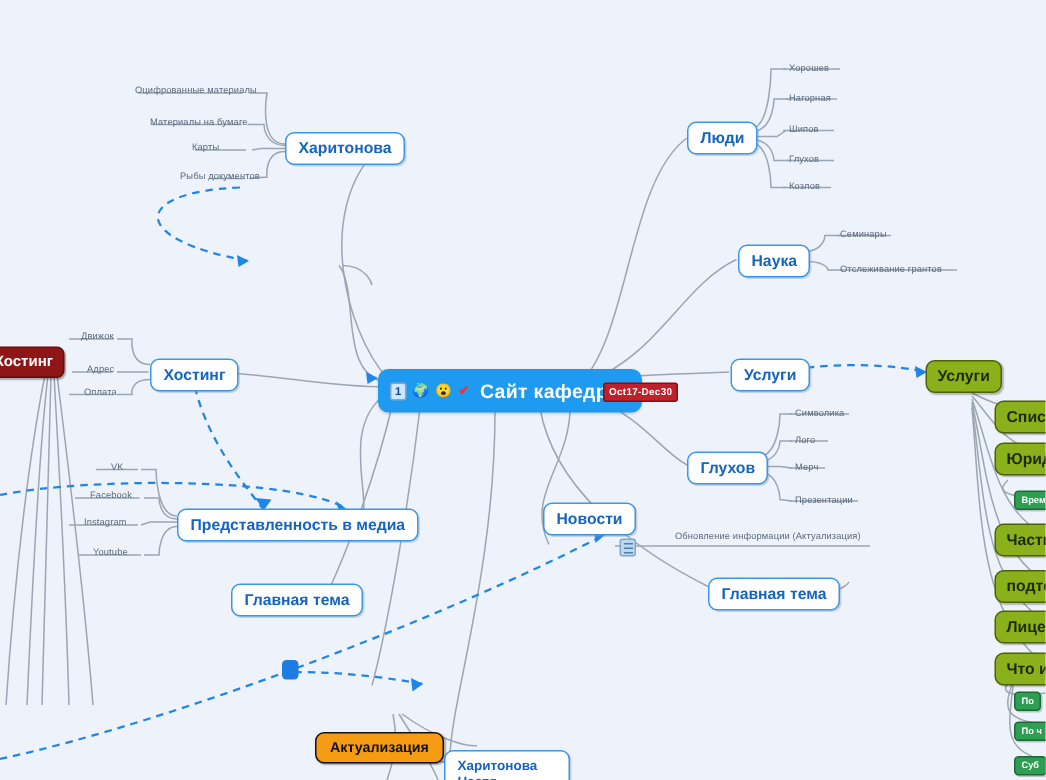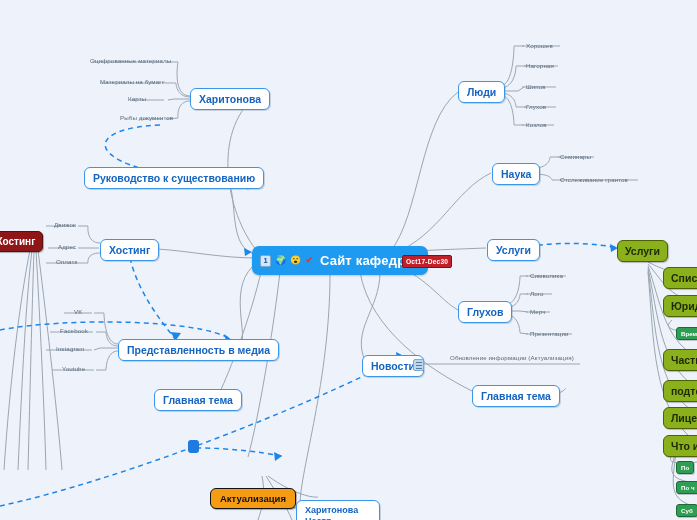--- a/index.html
+++ b/index.html
@@ -234,21 +234,20 @@
     <span class="rtext">Сайт кафедры</span>
   </div>
   <div class="node n-datebadge" style="left:402px;top:255px;">Oct17-Dec30</div>
 
   <div class="node n-main" style="left:190px;top:88px;">Харитонова</div>
   <div class="node n-leaf" style="left:88px;top:56px;">Оцифрованные материалы</div>
   <div class="node n-leaf" style="left:98px;top:77px;">Материалы на бумаге</div>
   <div class="node n-leaf" style="left:126px;top:94px;">Карты</div>
   <div class="node n-leaf" style="left:118px;top:113px;">Рыбы документов</div>
 
-  <div class="node n-main" style="left:84px;top:167px;">Руководство к существованию</div>
 
   <div class="node n-main" style="left:100px;top:239px;">Хостинг</div>
   <div class="node n-leaf" style="left:52px;top:220px;">Движок</div>
   <div class="node n-leaf" style="left:56px;top:242px;">Адрес</div>
   <div class="node n-leaf" style="left:54px;top:257px;">Оплата</div>
 
   <div class="node n-main" style="left:118px;top:339px;">Представленность в медиа</div>
   <div class="node n-leaf" style="left:72px;top:307px;">VK</div>
   <div class="node n-leaf" style="left:58px;top:326px;">Facebook</div>
   <div class="node n-leaf" style="left:54px;top:344px;">Instagram</div>
@@ -273,21 +272,21 @@
   <div class="node n-leaf" style="left:558px;top:175px;">Отслеживание грантов</div>
 
   <div class="node n-main" style="left:487px;top:239px;">Услуги</div>
 
   <div class="node n-main" style="left:458px;top:301px;">Глухов</div>
   <div class="node n-leaf" style="left:528px;top:271px;">Символика</div>
   <div class="node n-leaf" style="left:528px;top:289px;">Лого</div>
   <div class="node n-leaf" style="left:528px;top:307px;">Мерч</div>
   <div class="node n-leaf" style="left:528px;top:329px;">Презентации</div>
 
-  <div class="node n-main" style="left:362px;top:355px;">Новости</div>
+  <div class="node n-main" style="left:362px;top:335px;">Новости</div>
   <div class="note-icon" style="left:413px;top:359px;">
       <i></i>
       <i></i>
       <i></i>
     </div>
   <div class="node n-leaf" style="left:448px;top:353px;">Обновление информации (Актуализация)</div>
 
   <div class="node n-main" style="left:472px;top:385px;">Главная тема</div>
 
   <div class="node n-darkred" style="left:-12px;top:231px;">Хостинг</div>

